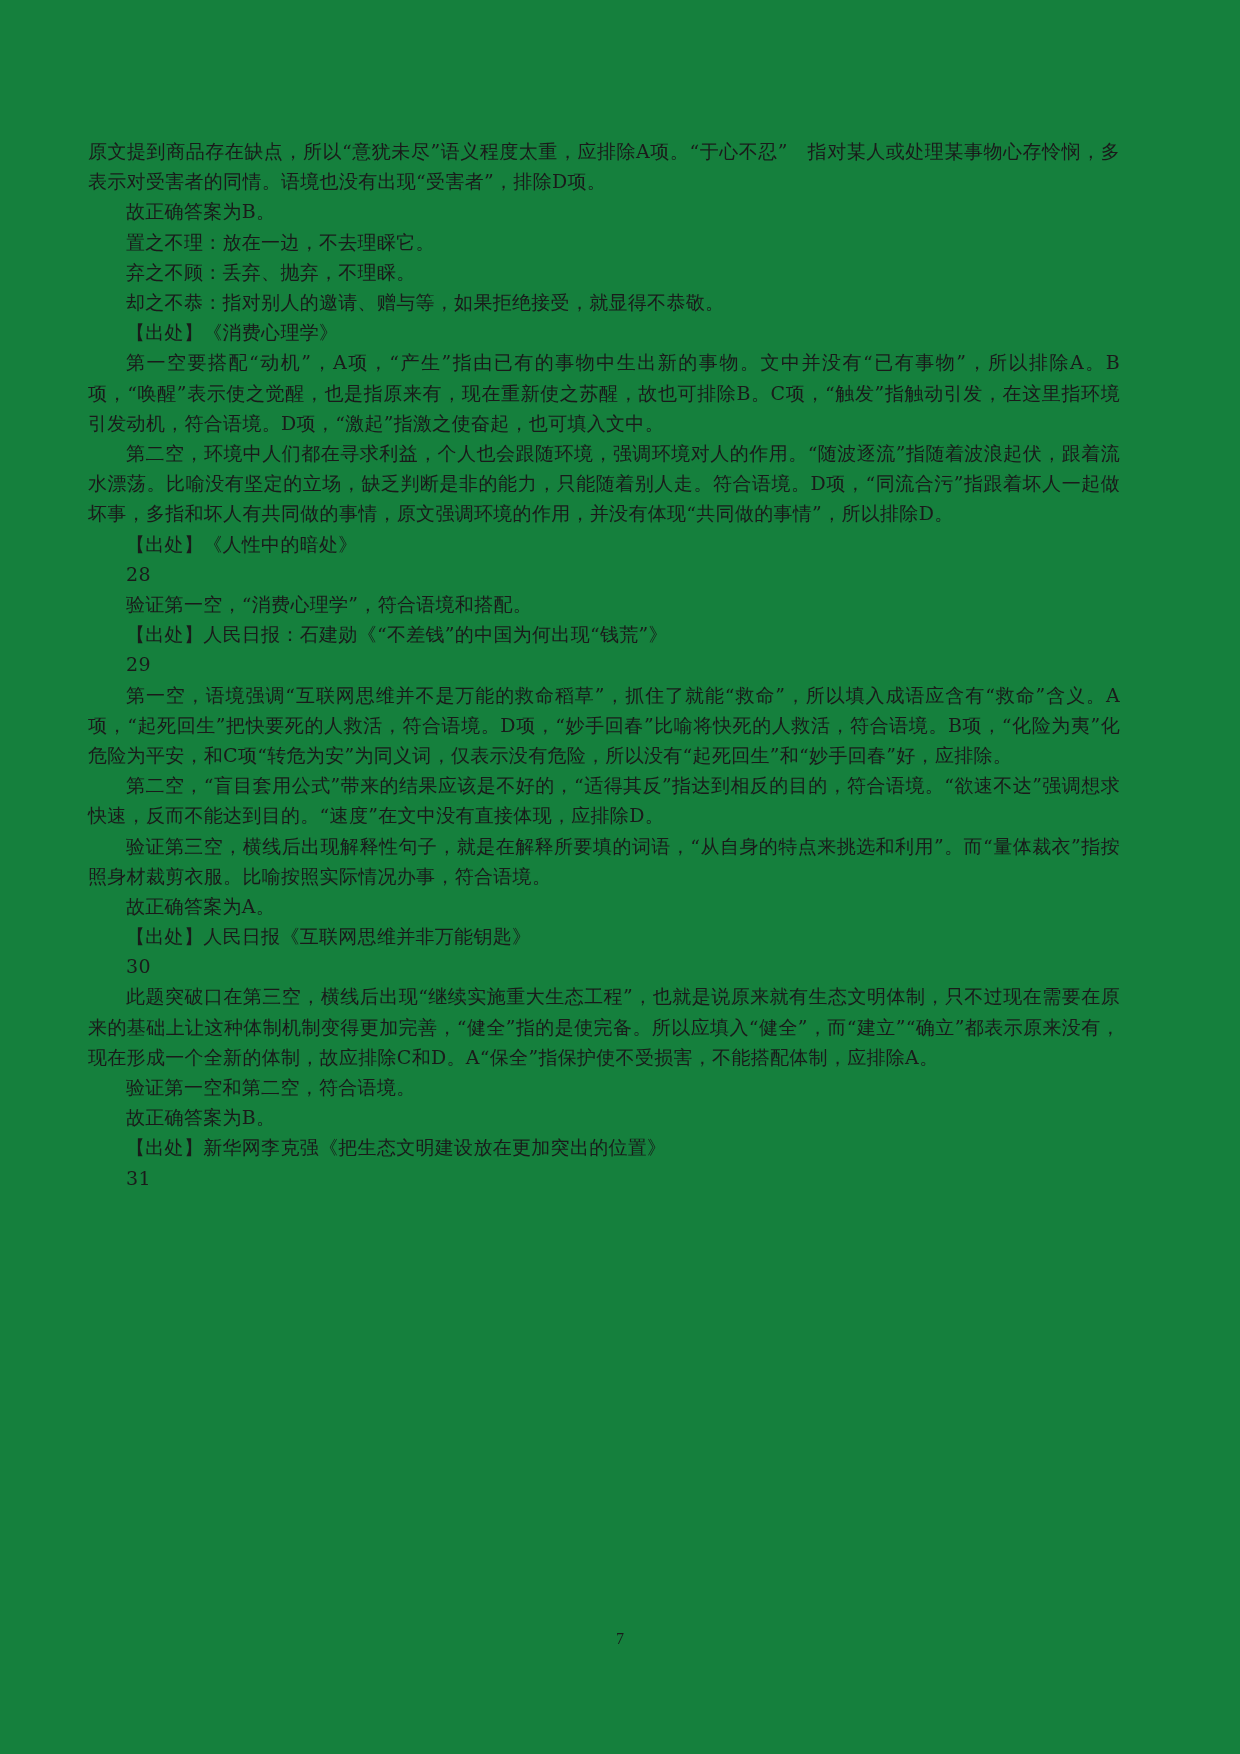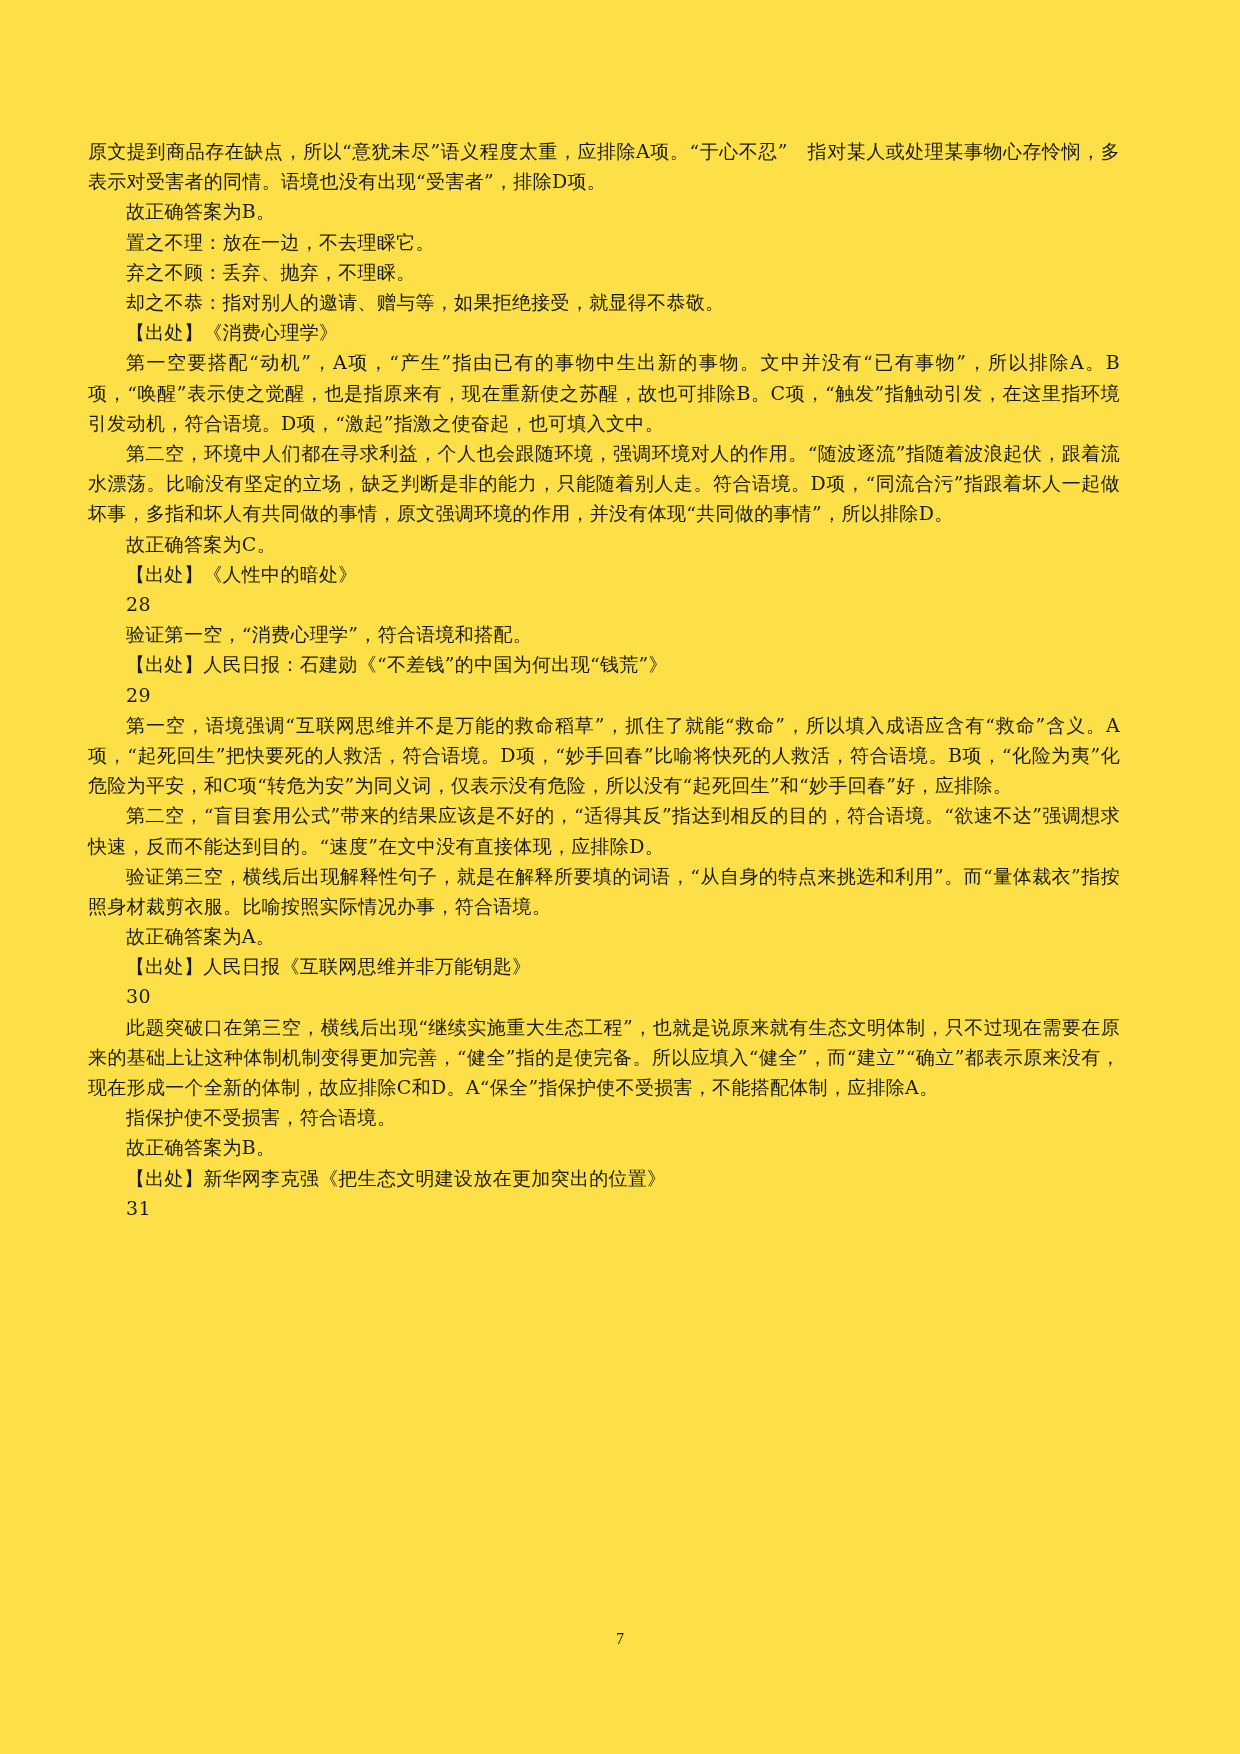--- a/index.html
+++ b/index.html
@@ -1,18 +1,18 @@
 <!DOCTYPE html>
 <html><head>
 <meta charset="utf-8">
 <style>
   html, body { margin: 0; padding: 0; background: #ffffff; }
   body { width: 1240px; height: 1754px; position: relative; overflow: hidden;
          font-family: "DejaVu Serif", "Liberation Serif", serif; color: #1a1a1a; }
-  .page { position: absolute; left: 0; top: 0; width: 1240px; height: 1754px; background: #fde047; }
+  .page { position: absolute; left: 0; top: 0; width: 1240px; height: 1754px; background: #15803d; }
   .content { position: absolute; left: 88px; top: 136px; width: 1032px; }
   .line { font-size: 19px; line-height: 30.2px; height: 30.2px; white-space: nowrap; letter-spacing: 0.3px; }
   .indent { padding-left: 38px; }
   .para { font-size: 19px; line-height: 30.2px; text-indent: 38px; text-align: justify; text-align-last: left; letter-spacing: 0.3px; margin: 0; }
   .page-number { position: absolute; left: 0; width: 1240px; top: 1630px; text-align: center; font-size: 16px; font-family: "Liberation Serif", serif; }
 </style>
 </head>
 <body>
 
 <div class="page">
@@ -20,37 +20,36 @@
 
     <p class="para" style="text-indent:0">原文提到商品存在缺点，所以“意犹未尽”语义程度太重，应排除A项。“于心不忍”　指对某人或处理某事物心存怜悯，多表示对受害者的同情。语境也没有出现“受害者”，排除D项。</p>
     <div class="line indent">故正确答案为B。</div>
     <div class="line indent">置之不理：放在一边，不去理睬它。</div>
     <div class="line indent">弃之不顾：丢弃、抛弃，不理睬。</div>
     <div class="line indent">却之不恭：指对别人的邀请、赠与等，如果拒绝接受，就显得不恭敬。</div>
     <div class="line indent">【出处】《消费心理学》</div>
 
     <p class="para">第一空要搭配“动机”，A项，“产生”指由已有的事物中生出新的事物。文中并没有“已有事物”，所以排除A。B项，“唤醒”表示使之觉醒，也是指原来有，现在重新使之苏醒，故也可排除B。C项，“触发”指触动引发，在这里指环境引发动机，符合语境。D项，“激起”指激之使奋起，也可填入文中。</p>
     <p class="para">第二空，环境中人们都在寻求利益，个人也会跟随环境，强调环境对人的作用。“随波逐流”指随着波浪起伏，跟着流水漂荡。比喻没有坚定的立场，缺乏判断是非的能力，只能随着别人走。符合语境。D项，“同流合污”指跟着坏人一起做坏事，多指和坏人有共同做的事情，原文强调环境的作用，并没有体现“共同做的事情”，所以排除D。</p>
-    <div class="line indent">故正确答案为C。</div>
     <div class="line indent">【出处】《人性中的暗处》</div>
 
     <div class="line indent">28</div>
     <div class="line indent">验证第一空，“消费心理学”，符合语境和搭配。</div>
     <div class="line indent">【出处】人民日报：石建勋《“不差钱”的中国为何出现“钱荒”》</div>
 
     <div class="line indent">29</div>
     <p class="para">第一空，语境强调“互联网思维并不是万能的救命稻草”，抓住了就能“救命”，所以填入成语应含有“救命”含义。A项，“起死回生”把快要死的人救活，符合语境。D项，“妙手回春”比喻将快死的人救活，符合语境。B项，“化险为夷”化危险为平安，和C项“转危为安”为同义词，仅表示没有危险，所以没有“起死回生”和“妙手回春”好，应排除。</p>
     <p class="para">第二空，“盲目套用公式”带来的结果应该是不好的，“适得其反”指达到相反的目的，符合语境。“欲速不达”强调想求快速，反而不能达到目的。“速度”在文中没有直接体现，应排除D。</p>
     <p class="para">验证第三空，横线后出现解释性句子，就是在解释所要填的词语，“从自身的特点来挑选和利用”。而“量体裁衣”指按照身材裁剪衣服。比喻按照实际情况办事，符合语境。</p>
     <div class="line indent">故正确答案为A。</div>
     <div class="line indent">【出处】人民日报《互联网思维并非万能钥匙》</div>
 
     <div class="line indent">30</div>
     <p class="para">此题突破口在第三空，横线后出现“继续实施重大生态工程”，也就是说原来就有生态文明体制，只不过现在需要在原来的基础上让这种体制机制变得更加完善，“健全”指的是使完备。所以应填入“健全”，而“建立”“确立”都表示原来没有，现在形成一个全新的体制，故应排除C和D。A“保全”指保护使不受损害，不能搭配体制，应排除A。</p>
-    <div class="line indent">指保护使不受损害，符合语境。</div>
+    <div class="line indent">验证第一空和第二空，符合语境。</div>
     <div class="line indent">故正确答案为B。</div>
     <div class="line indent">【出处】新华网李克强《把生态文明建设放在更加突出的位置》</div>
 
     <div class="line indent">31</div>
   </div>
 
   <div class="page-number">7</div>
 </div>
 
 </body></html>

